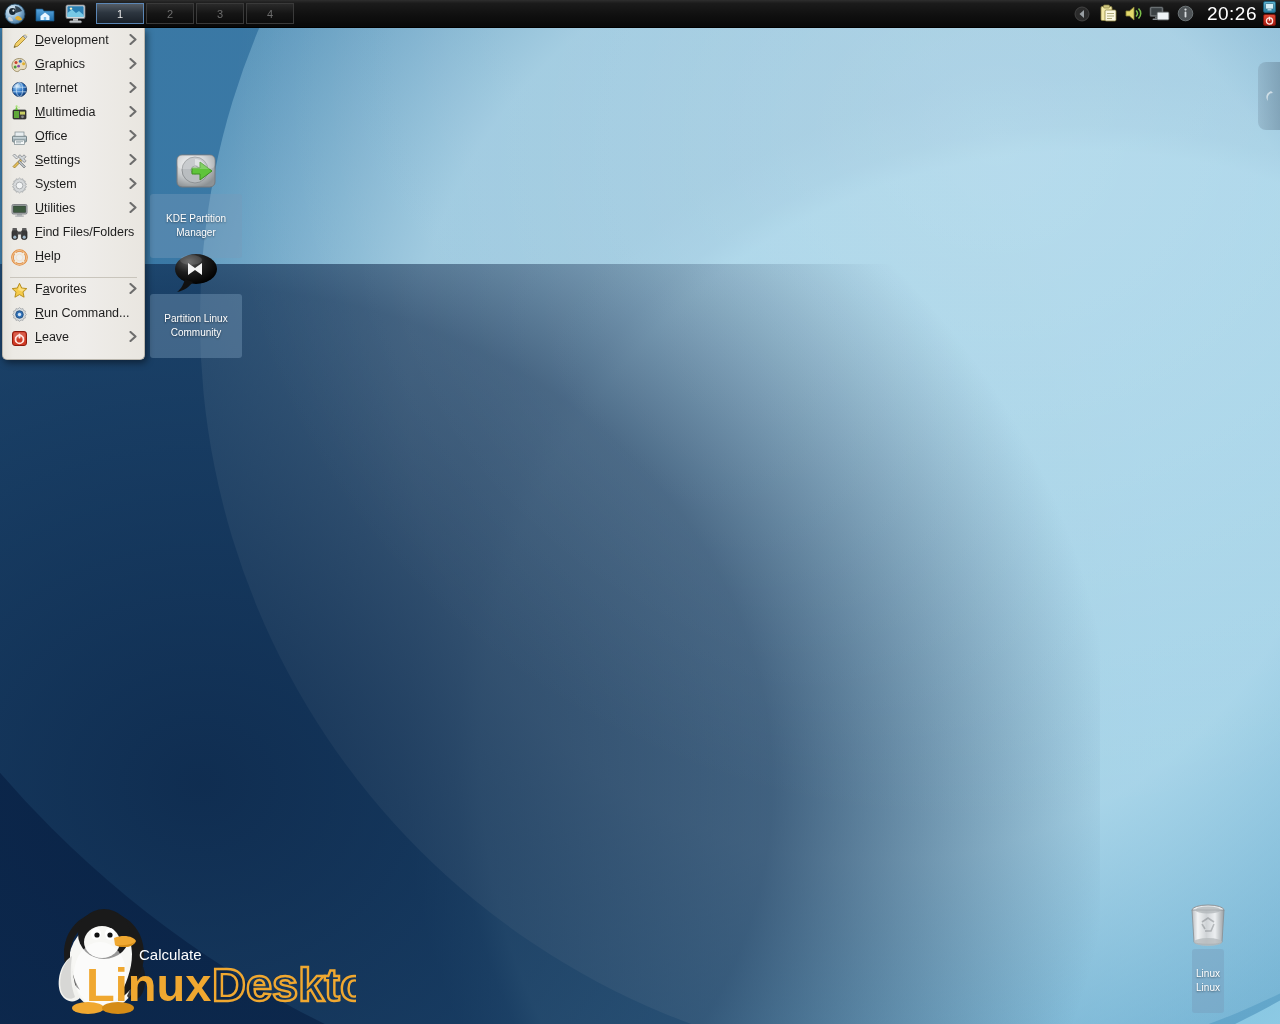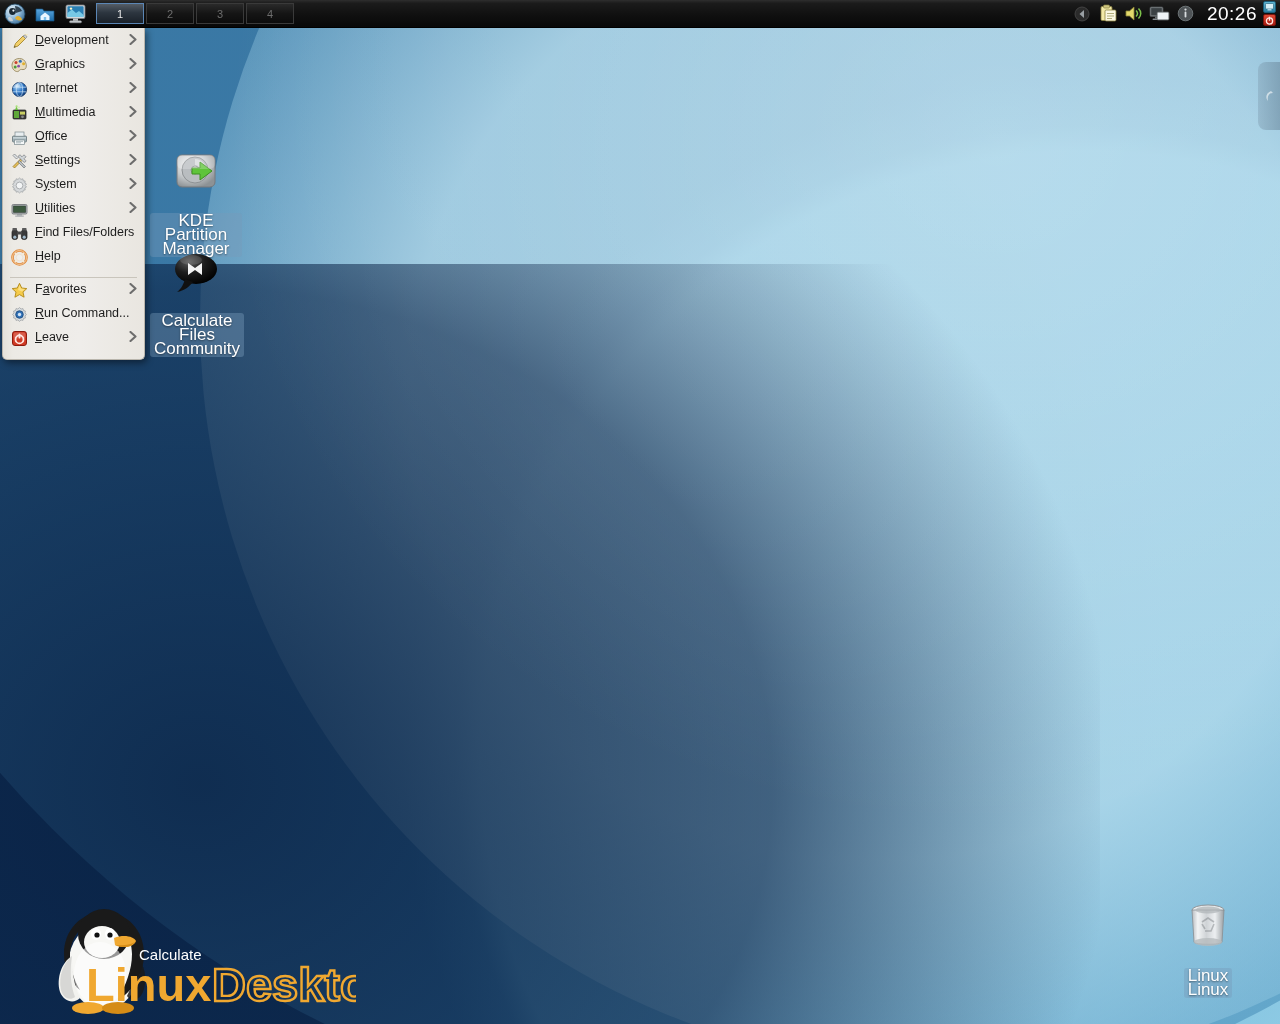--- a/index.html
+++ b/index.html
@@ -121,24 +121,24 @@
   .mi-lbl u{ text-decoration:underline; }
   .mi-arrow{ width:10px;height:12px;flex:0 0 10px;display:flex;align-items:center;justify-content:center;}
   .mi-sep{ height:1px;background:#c9c5bc;margin:4px 7px 4px 7px;}
 
   
   .dicon{
     position:absolute; width:92px; text-align:center; cursor:pointer; z-index:10;
   }
   .dicon .img{ height:48px;display:flex;align-items:flex-end;justify-content:center;}
   .dicon .cap{
-    display:inline-block; margin-top:20px;
-    font-size:17px; color:#ffffff; line-height:14px;
+    display:inline-block; margin-top:1px;
+    font-size:10px; color:#ffffff; line-height:14px;
     background:rgba(118,156,186,0.42);
-    border-radius:3px; padding:1px 4px;
+    border-radius:3px; padding:18px 4px;
     text-shadow:0 1px 2px rgba(0,0,0,0.45);
   }
 
   
   #toolbox{
     position:absolute; right:0; top:62px; width:22px;height:68px;
     background:linear-gradient(to left,rgba(110,140,160,0.62),rgba(130,160,180,0.45));
     border-radius:8px 0 0 8px;
     display:flex;align-items:center;justify-content:center;
     z-index:20; cursor:pointer;
@@ -233,21 +233,21 @@
             <stop offset="48%" stop-color="#1d1d1d"></stop>
             <stop offset="100%" stop-color="#000"></stop>
         </radialGradient>
       </defs>
       <ellipse cx="23" cy="20" rx="21" ry="15" fill="url(#bub)"></ellipse>
       <path d="M12 30 C10 37 7 41 4 43 C11 42 17 37 20 33 Z" fill="#111"></path>
       <path d="M15 14 L15 26 L22 21 L29 26 L29 14 L22 19 Z" fill="#f4f4f4"></path>
       <ellipse cx="18" cy="11" rx="11" ry="5" fill="#ffffff" opacity="0.13"></ellipse>
     </svg>
   </div>
-  <div class="cap">Calculate Files Community</div>
+  <div class="cap">Partition Linux Community</div>
 </div>
 
 <div class="dicon" id="trash" style="left:1162px;top:900px;">
   <div class="img">
     <svg width="40" height="48" viewBox="0 0 40 48">
       <defs>
         <linearGradient id="tg" x1="0" y1="0" x2="1" y2="0">
           <stop offset="0%" stop-color="#b8bcc0"></stop>
             <stop offset="18%" stop-color="#f2f4f5"></stop>
           <stop offset="45%" stop-color="#cfd3d6"></stop>

